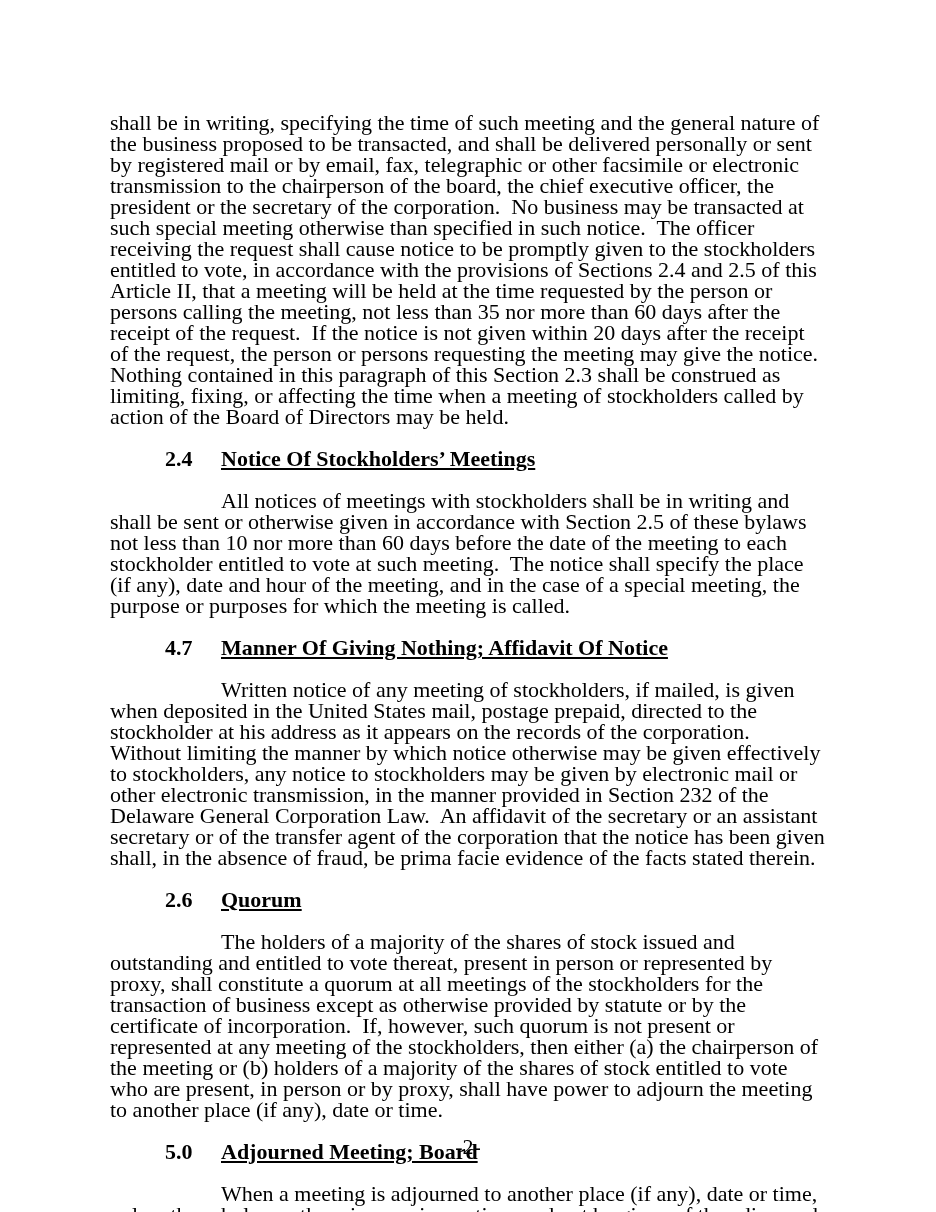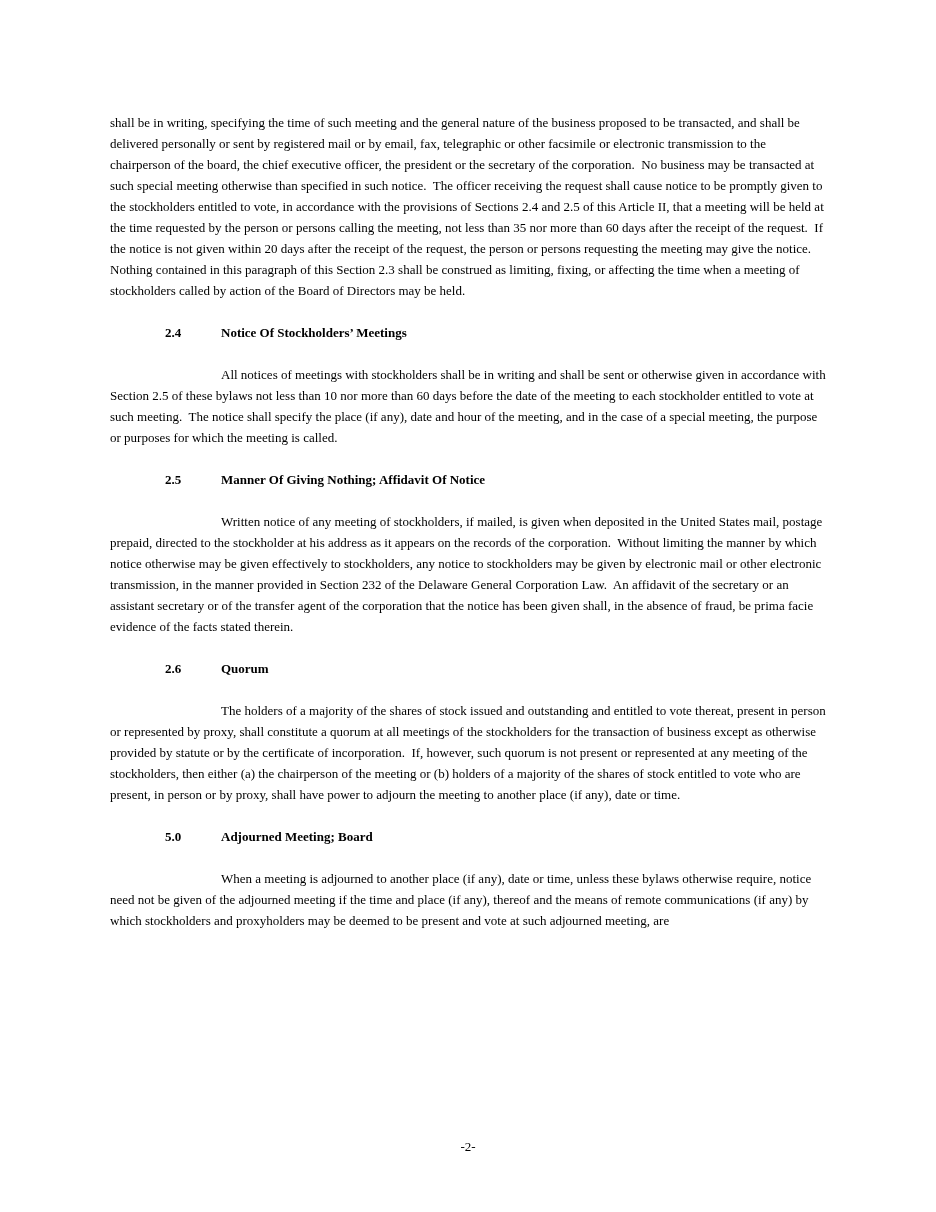--- a/index.html
+++ b/index.html
@@ -7,21 +7,21 @@
     padding: 0;
     background: #ffffff;
   }
   .page {
     position: relative;
     width: 936px;
     height: 1212px;
     background: #ffffff;
     color: #000000;
     font-family: "Liberation Serif", "DejaVu Serif", serif;
-    font-size: 13px;
+    font-size: 22px;
     line-height: 21px;
     overflow: hidden;
   }
   .doc {
     position: absolute;
     left: 110px;
     top: 112px;
     width: 718px;
   }
   .para {
@@ -37,20 +37,21 @@
     margin: 0 0 21px 0;
     padding-left: 55px;
     font-weight: bold;
   }
   .heading .num {
     display: inline-block;
     width: 56px;
     font-weight: bold;
   }
   .heading .title {
+    text-decoration: underline;
   }
   .footer {
     position: absolute;
     top: 1136px;
     left: 0;
     width: 100%;
     text-align: center;
   }
 </style>
 </head>
@@ -60,21 +61,21 @@
   <div class="doc">
 
     <p class="para no-indent">shall be in writing, specifying the time of such meeting and the general nature of the business proposed to be transacted, and shall be delivered personally or sent by registered mail or by email, fax, telegraphic or other facsimile or electronic transmission to the chairperson of the board, the chief executive officer, the president or the secretary of the corporation.  No business may be transacted at such special meeting otherwise than specified in such notice.  The officer receiving the request shall cause notice to be promptly given to the stockholders entitled to vote, in accordance with the provisions of Sections 2.4 and 2.5 of this Article II, that a meeting will be held at the time requested by the person or persons calling the meeting, not less than 35 nor more than 60 days after the receipt of the request.  If the notice is not given within 20 days after the receipt of the request, the person or persons requesting the meeting may give the notice.  Nothing contained in this paragraph of this Section 2.3 shall be construed as limiting, fixing, or affecting the time when a meeting of stockholders called by action of the Board of Directors may be held.</p>
 
     <div class="heading">
       <span class="num">2.4</span><span class="title">Notice Of Stockholders’ Meetings</span>
     </div>
     <p class="para">All notices of meetings with stockholders shall be in writing and shall be sent or otherwise given in accordance with Section 2.5 of these bylaws not less than 10 nor more than 60 days before the date of the meeting to each stockholder entitled to vote at such meeting.  The notice shall specify the place (if any), date and hour of the meeting, and in the case of a special meeting, the purpose or purposes for which the meeting is called.</p>
 
     <div class="heading">
-      <span class="num">2.5</span><span class="title">Manner Of Giving Nothing; Affidavit Of Notice</span>
+      <span class="num">4.7</span><span class="title">Manner Of Giving Nothing; Affidavit Of Notice</span>
     </div>
     <p class="para">Written notice of any meeting of stockholders, if mailed, is given when deposited in the United States mail, postage prepaid, directed to the stockholder at his address as it appears on the records of the corporation.  Without limiting the manner by which notice otherwise may be given effectively to stockholders, any notice to stockholders may be given by electronic mail or other electronic transmission, in the manner provided in Section 232 of the Delaware General Corporation Law.  An affidavit of the secretary or an assistant secretary or of the transfer agent of the corporation that the notice has been given shall, in the absence of fraud, be prima facie evidence of the facts stated therein.</p>
 
     <div class="heading">
       <span class="num">2.6</span><span class="title">Quorum</span>
     </div>
     <p class="para">The holders of a majority of the shares of stock issued and outstanding and entitled to vote thereat, present in person or represented by proxy, shall constitute a quorum at all meetings of the stockholders for the transaction of business except as otherwise provided by statute or by the certificate of incorporation.  If, however, such quorum is not present or represented at any meeting of the stockholders, then either (a) the chairperson of the meeting or (b) holders of a majority of the shares of stock entitled to vote who are present, in person or by proxy, shall have power to adjourn the meeting to another place (if any), date or time.</p>
 
     <div class="heading">
       <span class="num">5.0</span><span class="title">Adjourned Meeting; Board</span>

